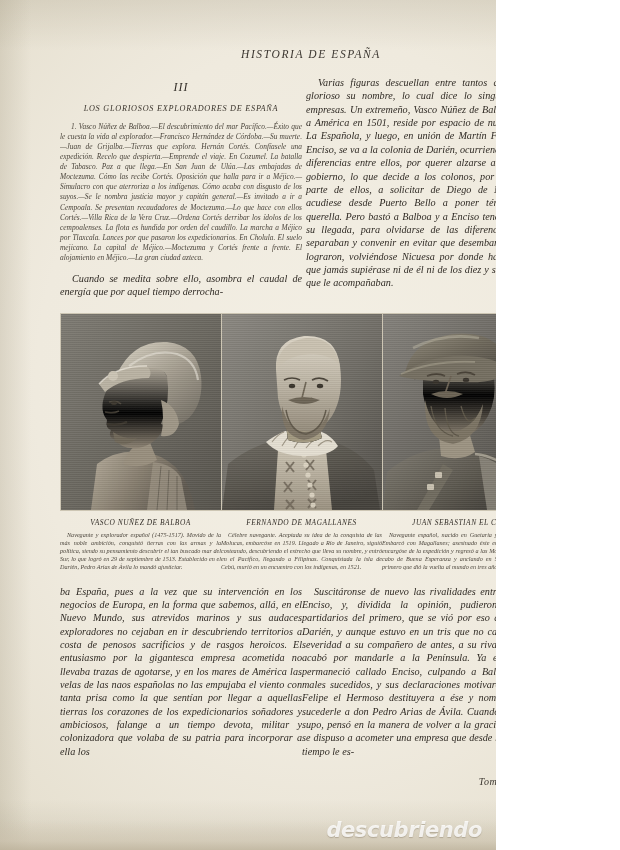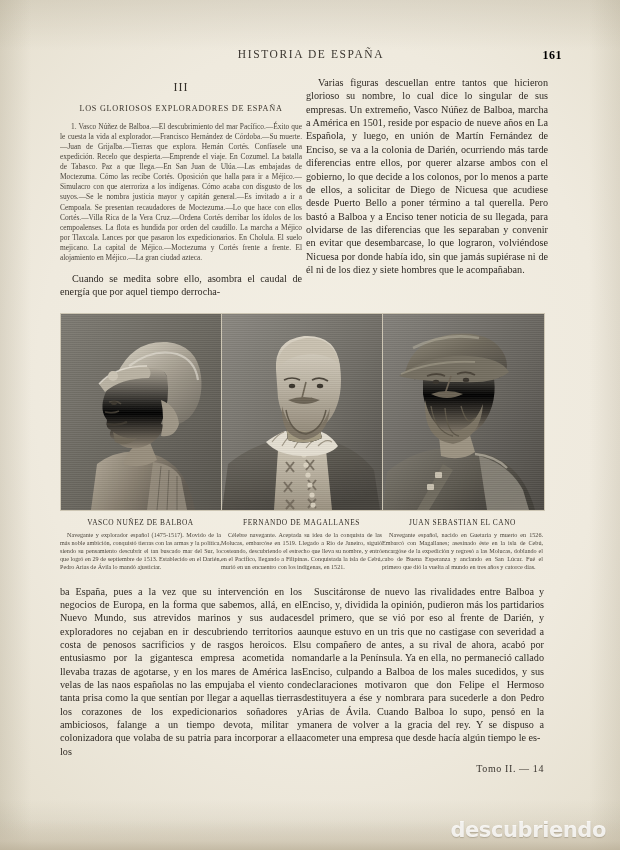--- a/index.html
+++ b/index.html
@@ -5,24 +5,25 @@
   html, body {
     margin: 0;
     padding: 0;
     background: #ffffff;
   }
   body {
     font-family: "Liberation Serif", serif;
   }
   .page {
     position: relative;
-    width: 620px;
+    width: 496px;
     height: 850px;
     background: #efeade;
     overflow: hidden;
+    font-style: italic;
   }
   
   .sheet {
     position: absolute;
     left: 0; top: 0;
     width: 620px;
     height: 850px;
     background:
       radial-gradient(ellipse 520px 640px at 52% 46%, #f3efe4 0%, #efeade 55%, #e6e0d0 88%, #ded7c5 100%);
   }

